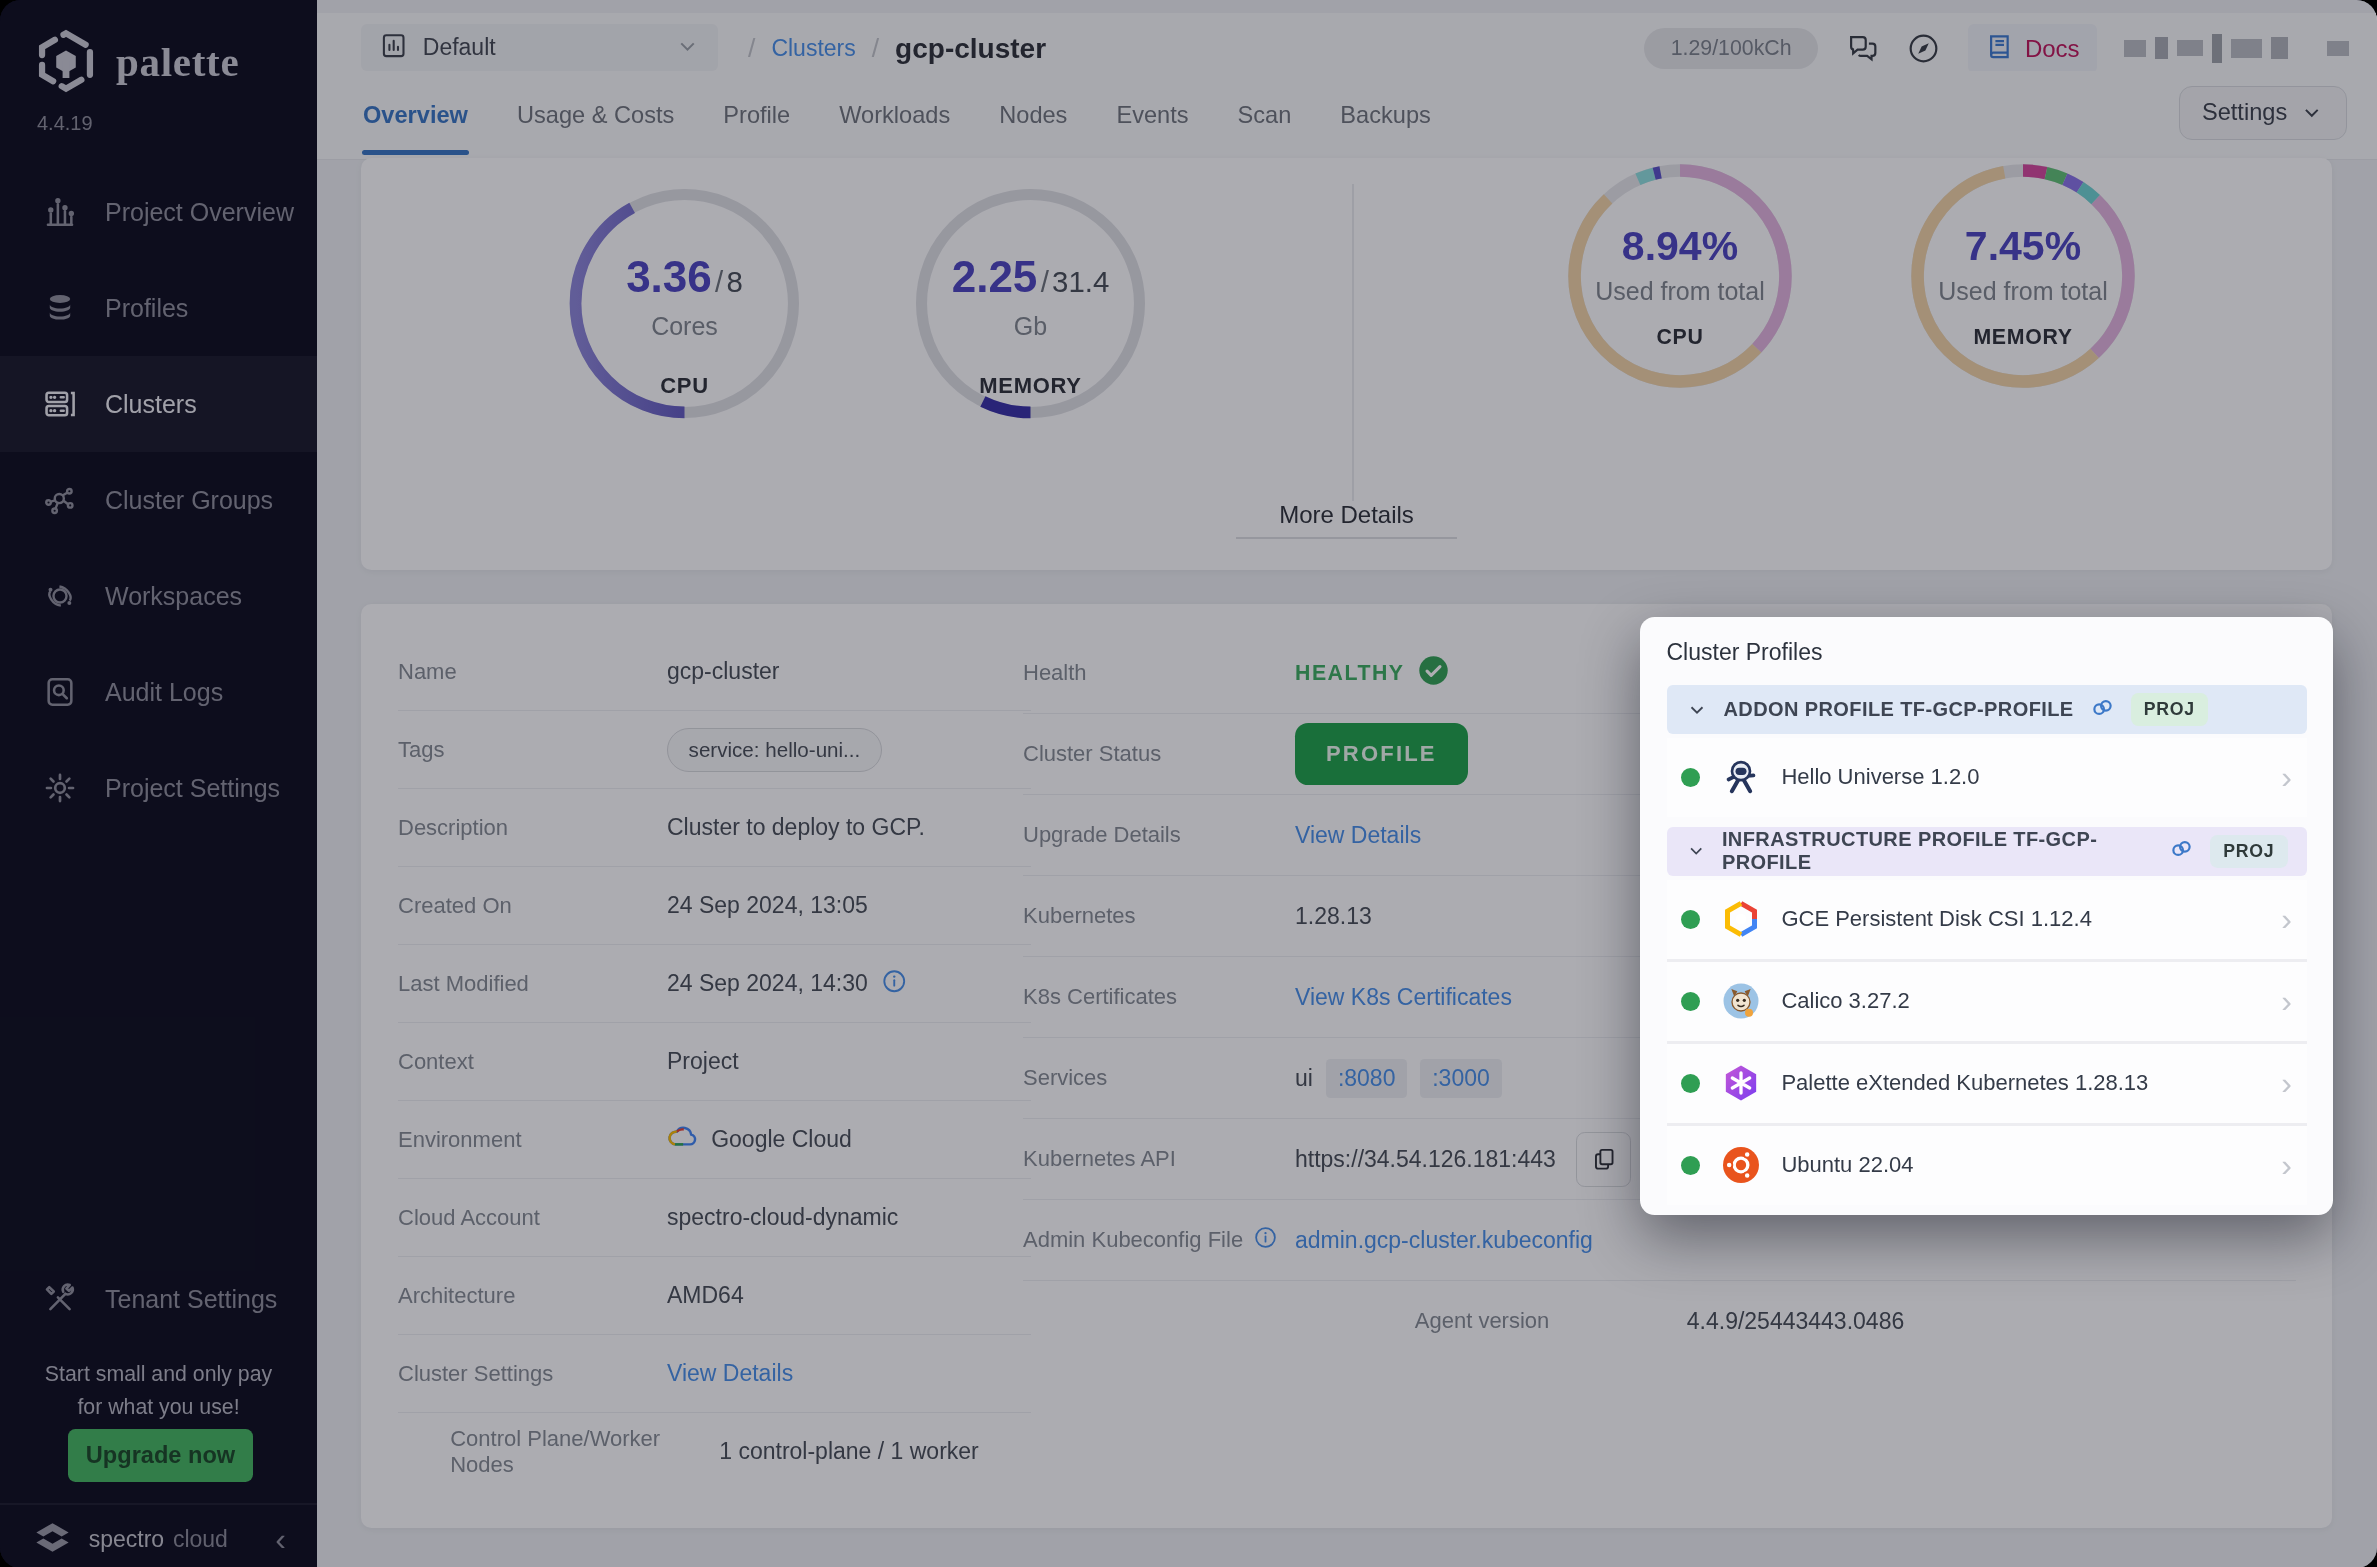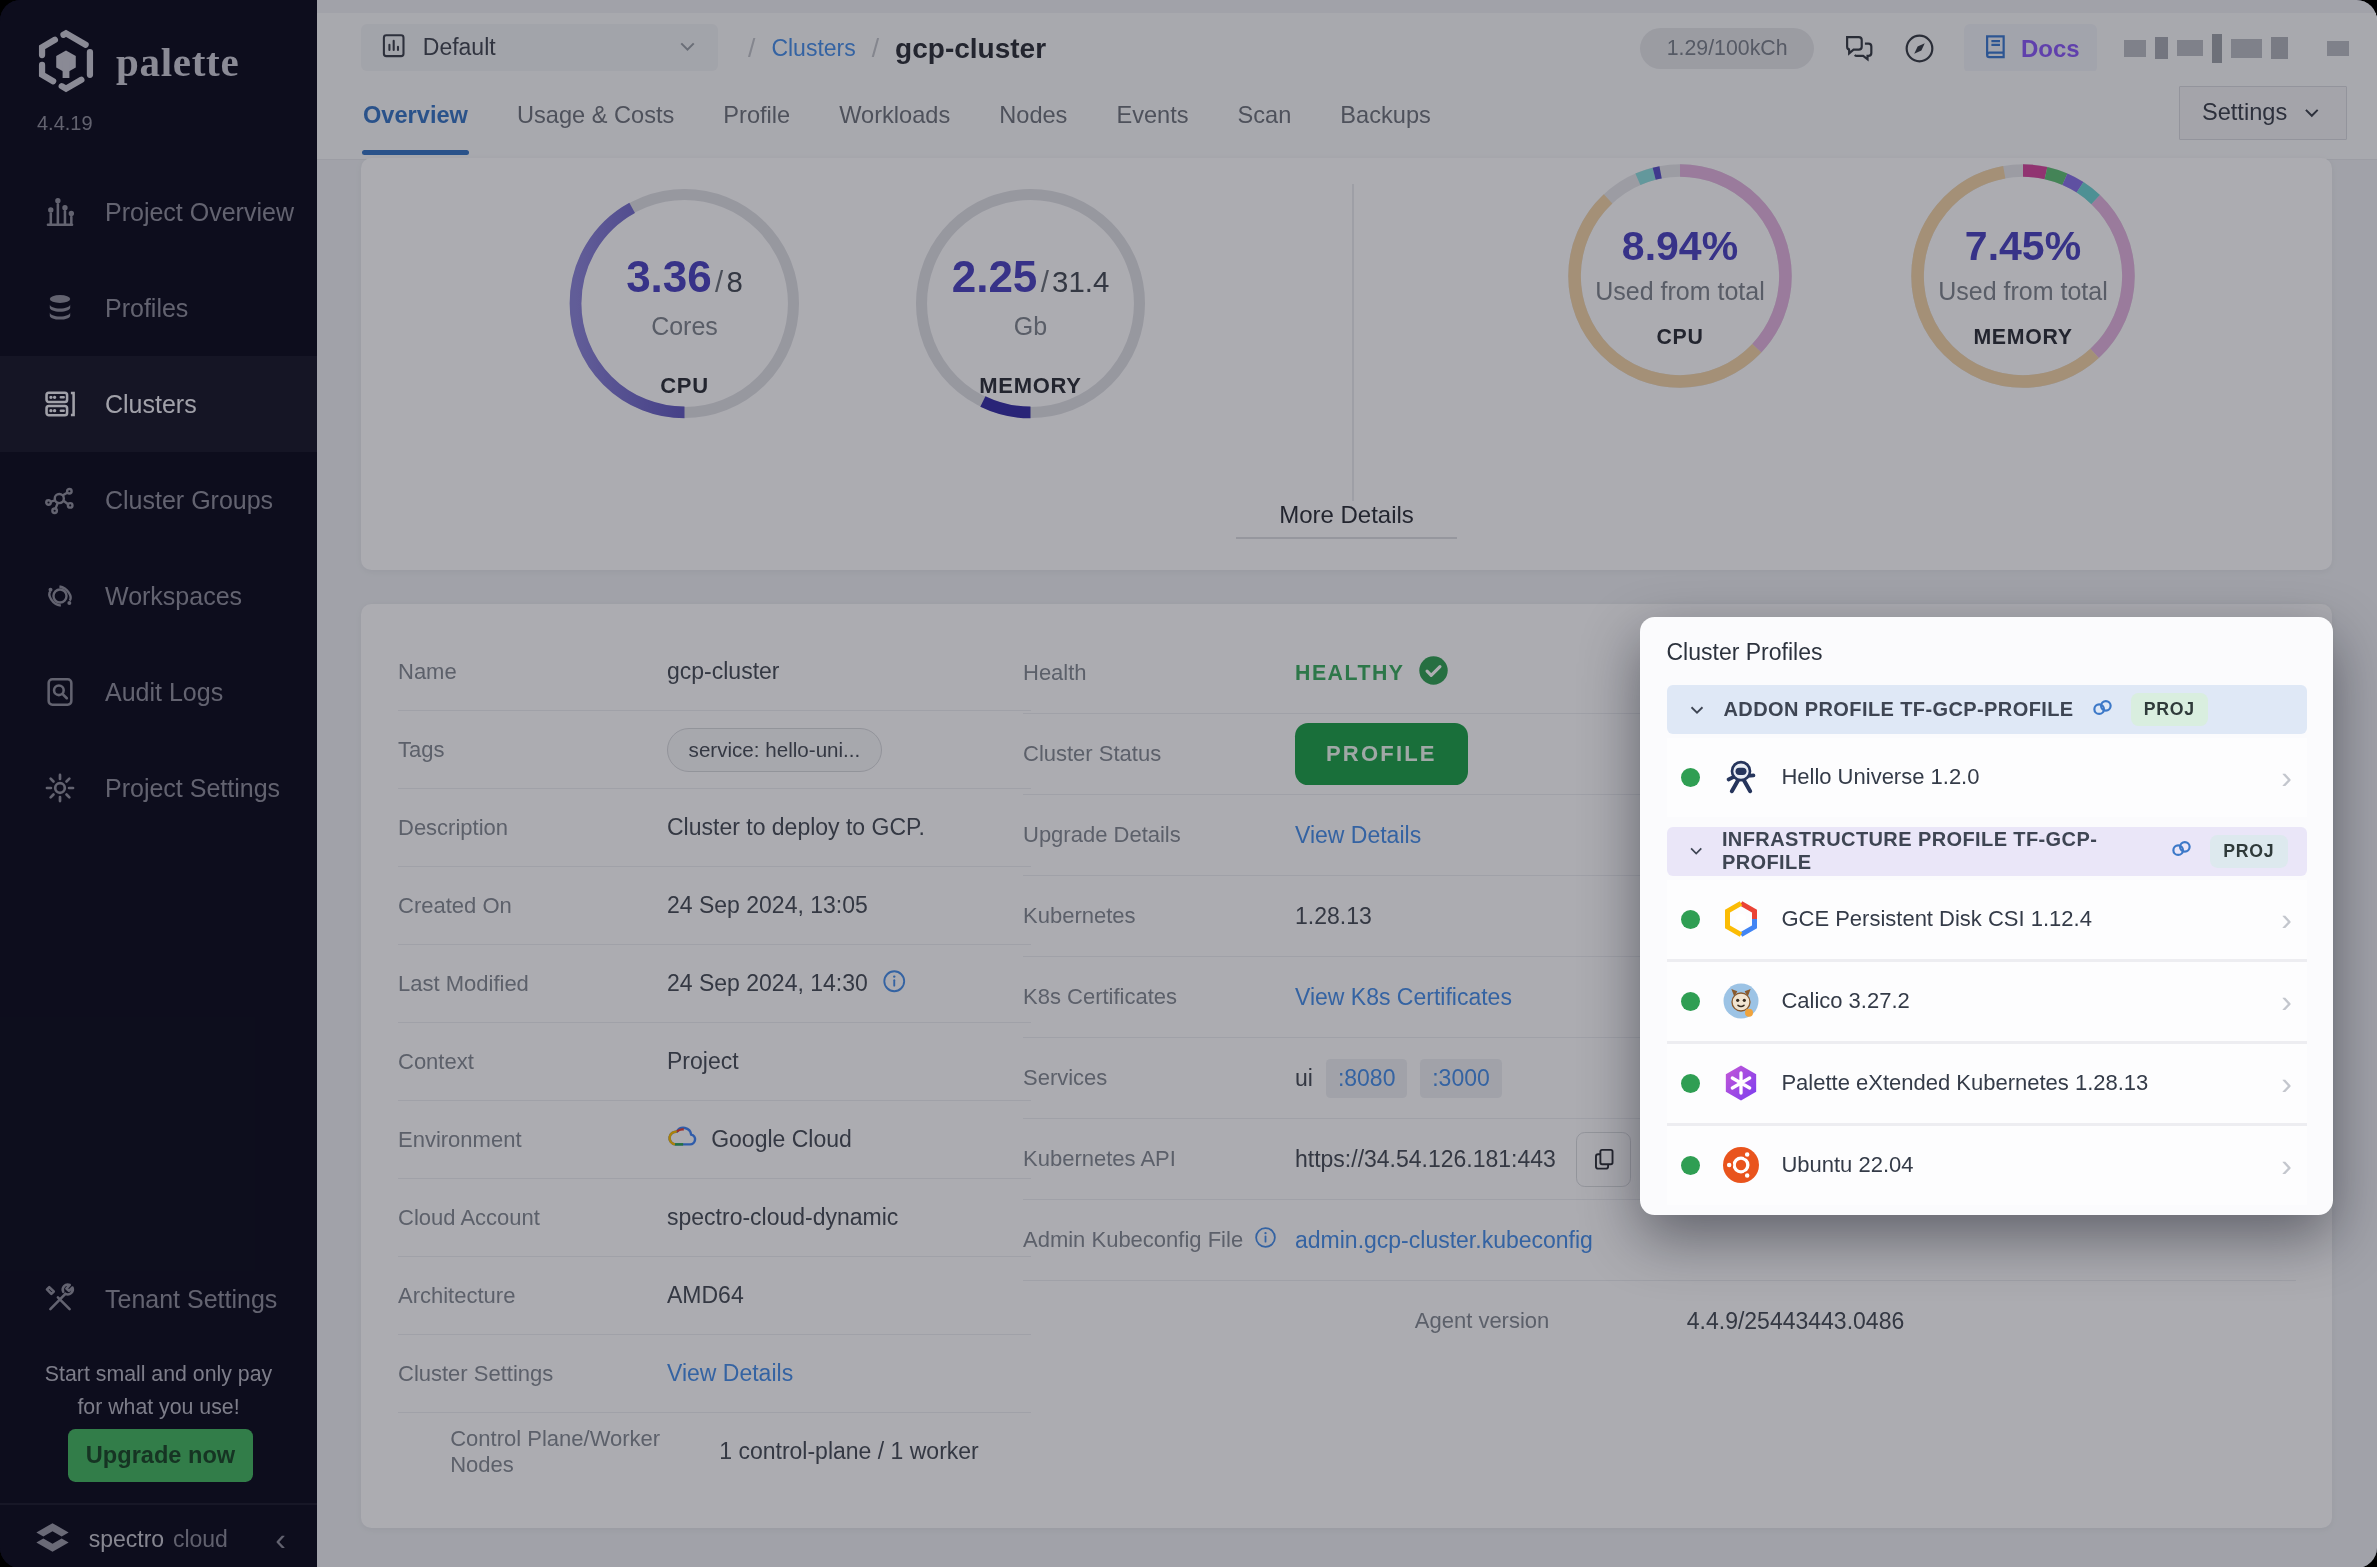--- a/index.html
+++ b/index.html
@@ -28,33 +28,33 @@
   .selector{position:absolute;left:44px;top:11px;width:357px;height:47px;background:#eef0f3;border-radius:5.9px;display:flex;align-items:center;padding:0 17.7px;gap:14.7px;box-sizing:border-box;cursor:pointer;}
   .selector-label{font-size:23px;color:#454a55;}
   .crumbs{position:absolute;left:431px;top:0;height:71px;display:flex;align-items:center;gap:16px;}
   .crumb-sep{font-size:26.5px;color:#c0c3c9;}
   .crumb-link{font-size:23px;color:#4a8fe8;cursor:pointer;}
   .crumb-cur{font-size:28px;font-weight:600;color:#30343d;}
   .topbar-right{position:absolute;right:29.4px;top:0;height:71px;display:flex;align-items:center;gap:26.5px;}
   .usage-pill{height:41px;border-radius:20.6px;background:#e3e4e8;display:flex;align-items:center;padding:0 26.5px;font-size:21.3px;color:#7c828c;}
   .tico{width:35px;height:35px;cursor:pointer;}
   .docs-chip{height:49px;border-radius:5.9px;background:#edf0f6;display:flex;align-items:center;gap:10.3px;padding:0 17.7px;cursor:pointer;}
-  .docs-label{font-size:24px;color:#8b5cf6;font-weight:700;}
+  .docs-label{font-size:24px;color:#be185d;font-weight:400;}
   .redacted{display:flex;align-items:center;gap:8.8px;}
   .redact{display:inline-block;background:#b9bcc3;}
   .redact:nth-child(2){background:#a8abb3;}
   .redact:nth-child(4){background:#9fa3ab;}
   .redact:nth-child(6){background:#b1b4bb;}
   
   .tabbar{position:absolute;left:0;top:71px;width:2061px;height:88px;background:#f7f8fa;border-bottom:1.5px solid #e4e6ea;}
   .tabs{position:absolute;left:46px;top:0;height:88px;display:flex;gap:49px;}
   .tab{height:100%;display:flex;align-items:center;font-size:23.6px;color:#70757e;position:relative;cursor:pointer;}
   .tab.active{color:#3b77c4;font-weight:600;}
   .tab.active::after{content:"";position:absolute;left:-1.5px;right:-1.5px;bottom:3.7px;height:5.2px;border-radius:2.9px;background:#3b77c4;}
-  .settings-btn{position:absolute;right:31px;top:14.7px;height:54px;padding:0 22px;background:#f0f1f4;border:1.5px solid #d7d9de;border-radius:1px;display:flex;align-items:center;gap:13.2px;font-size:23.6px;color:#3f4450;cursor:pointer;font-family:inherit;}
+  .settings-btn{position:absolute;right:31px;top:14.7px;height:54px;padding:0 22px;background:#f0f1f4;border:1.5px solid #d7d9de;border-radius:13px;display:flex;align-items:center;gap:13.2px;font-size:23.6px;color:#3f4450;cursor:pointer;font-family:inherit;}
   
   .card{position:absolute;background:#fcfcfe;border-radius:10.3px;box-shadow:0 1.5px 7.4px rgba(25,28,48,.05);}
   .gauges-card{left:44px;top:158px;width:1971px;height:412px;}
   .details-card{left:44px;top:604px;width:1971px;height:924px;}
   .vdivider{position:absolute;left:991px;top:26px;width:1.5px;height:317px;background:#e8e9ed;}
   .gauge-wrap{position:absolute;width:243px;height:243px;}
   .gauge-svg circle{fill:none;}
   .gauge-arc{transform-box:fill-box;transform-origin:center;transform:rotate(90deg);}
   .donut-svg{position:absolute;}
   .gauge-center{position:absolute;text-align:center;}

